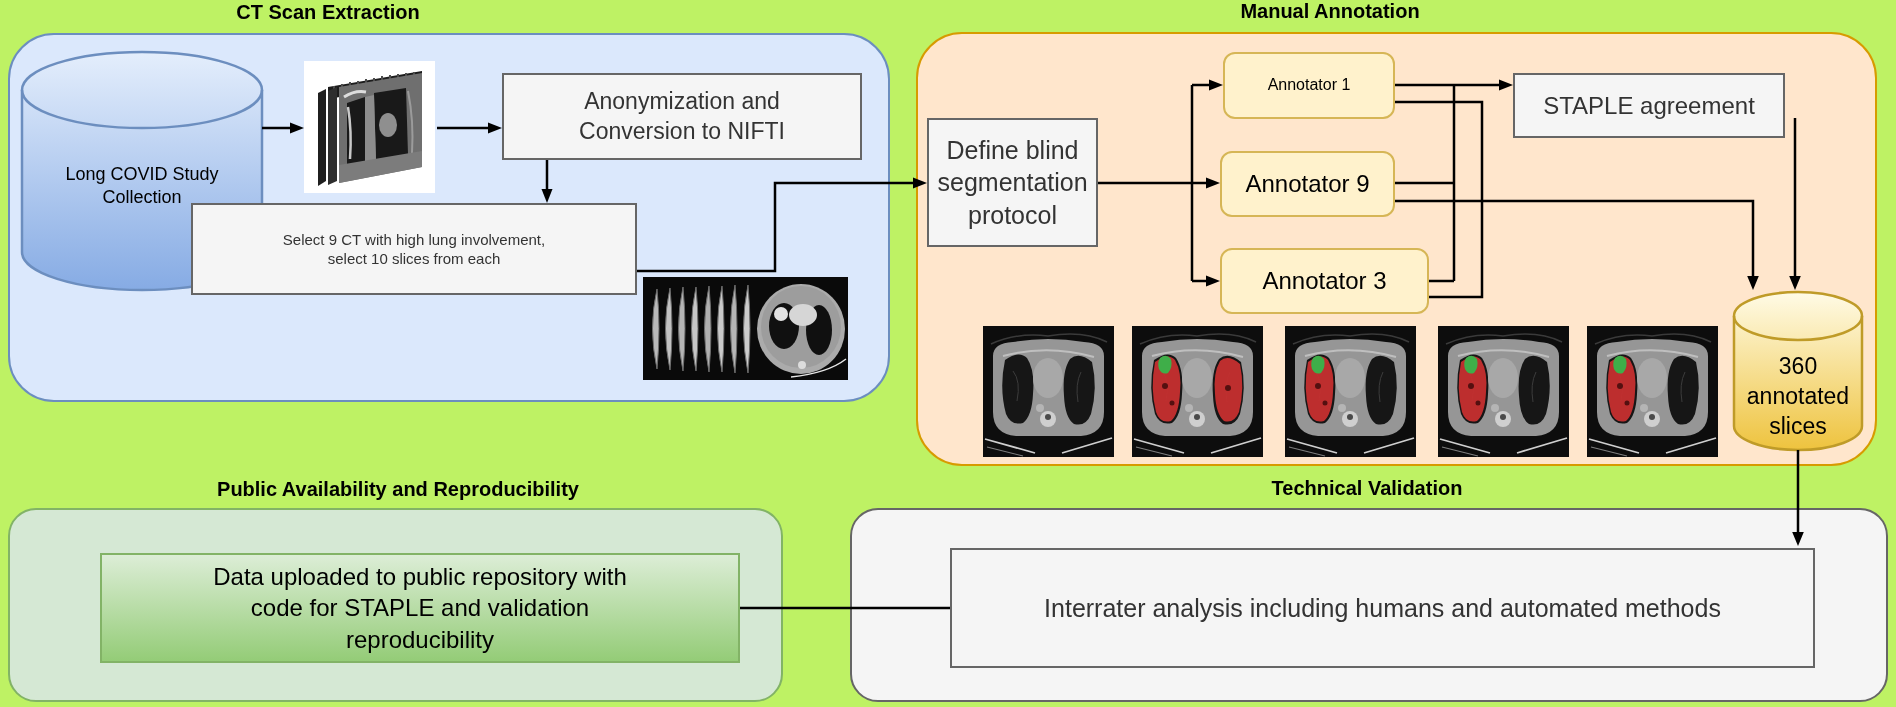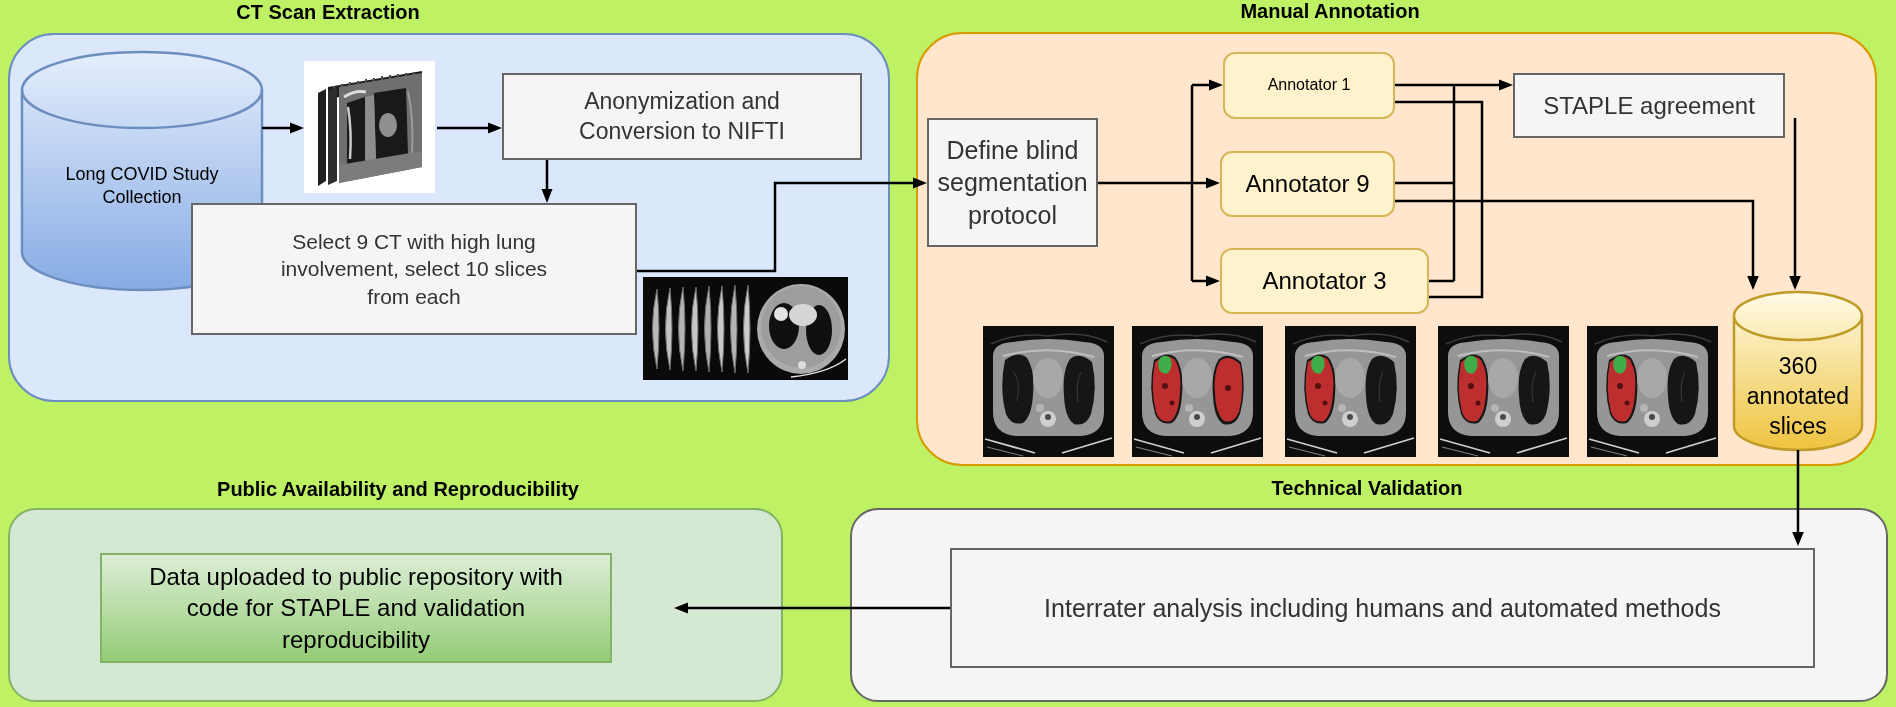--- a/index.html
+++ b/index.html
@@ -213,21 +213,21 @@
     </g>
   </svg>
 
   <div class="cyl-label" style="left:142px;top:163px;width:220px;font-size:18px;">Long COVID Study Collection</div>
   <div class="cyl-label" style="left:1798px;top:352px;width:112px;font-size:23px;">360 annotated slices</div>
 
   <div class="node" style="left:502px;top:73px;width:360px;height:87px;font-size:23px;">
     <div class="txt" style="max-width:240px;text-align:center;">Anonymization and Conversion to NIFTI</div>
   </div>
 
-  <div class="node" style="left:191px;top:203px;width:446px;height:132px;font-size:21px;">
+  <div class="node" style="left:191px;top:203px;width:446px;height:92px;font-size:15px;">
     <div class="txt" style="max-width:300px;">Select 9 CT with high lung involvement, select 10 slices from each</div>
   </div>
 
   <div class="node" style="left:927px;top:118px;width:171px;height:129px;font-size:25px;">
     <div class="txt" style="max-width:150px;">Define blind segmentation protocol</div>
   </div>
 
   <div class="node yellow" style="left:1223px;top:52px;width:172px;height:67px;font-size:16px;">
     <div class="txt">Annotator 1</div>
   </div>
@@ -239,21 +239,21 @@
   </div>
 
   <div class="node" style="left:1513px;top:53px;width:272px;height:65px;font-size:24px;margin-top:20px;">
     <div class="txt">STAPLE agreement</div>
   </div>
 
   <div class="node" style="left:950px;top:548px;width:865px;height:120px;font-size:25px;">
     <div class="txt">Interrater analysis including humans and automated methods</div>
   </div>
 
-  <div class="node greenbox" style="left:100px;top:553px;width:512px;height:110px;font-size:24px;">
+  <div class="node greenbox" style="left:100px;top:553px;width:640px;height:110px;font-size:24px;">
     <div class="txt" style="max-width:460px;">Data uploaded to public repository with code for STAPLE and validation reproducibility</div>
   </div>
 
   <div class="ct-thumb" style="left:983px;">
     <svg viewBox="0 0 131 131">
         <use href="#ct-base"></use>
         <use href="#ct-red-left" class="ov ov-left"></use>
         <use href="#ct-red-right" class="ov ov-right"></use>
         <use href="#ct-green" class="ov ov-green"></use>
       </svg>

